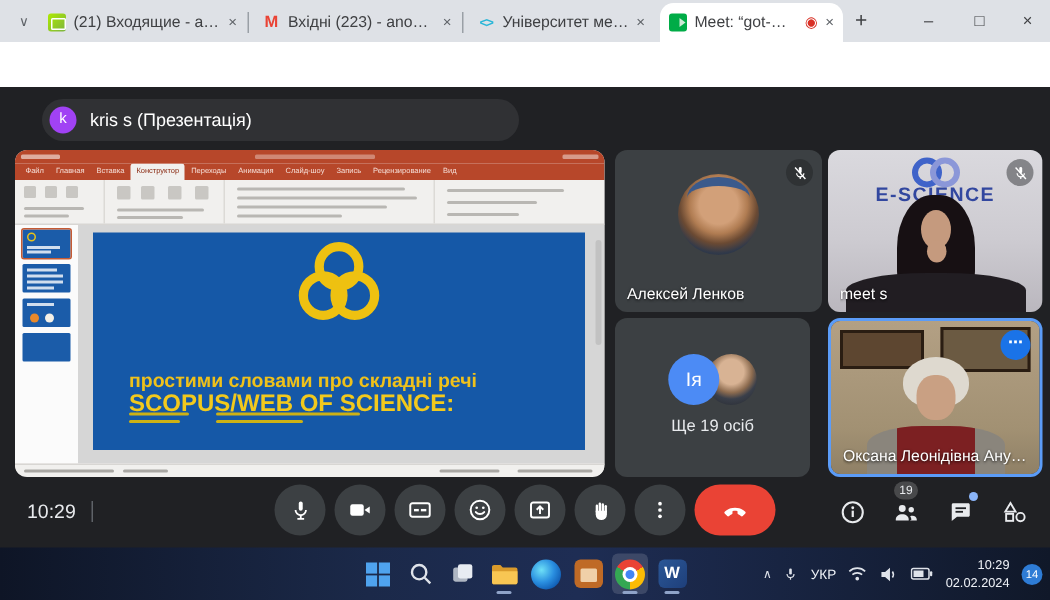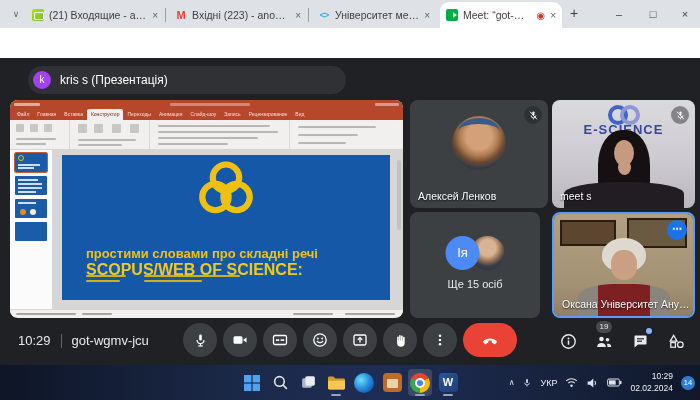--- a/index.html
+++ b/index.html
@@ -368,39 +368,38 @@
         </svg>
       </div>
       <div class="tname">meet s</div>
     </div>
 
     <div class="tile t3">
       <div class="ovav">
         <span class="ov-blue">Ія</span>
         <span class="ov-photo"></span>
       </div>
-      <div class="ovtxt">Ще 15 осіб</div>
+      <div class="ovtxt">Ще 19 осіб</div>
     </div>
 
     <div class="tile t4">
       <div class="wall"></div>
       <div class="frameA"></div>
       <div class="frameB"></div>
       <div class="p4hair"></div>
       <div class="p4face"></div>
       <div class="p4body"></div>
       <div class="tmenu">⋯</div>
-      <div class="tname">Оксана Університет Ану…</div>
+      <div class="tname">Оксана Леонідівна Ану…</div>
     </div>
 
     <div class="cbar">
       <div class="cb-left">
         <span class="tm">10:29</span>
         <span class="sep"></span>
-        <span class="cd">got-wgmv-jcu</span>
       </div>
 
       <div class="cb-center">
         <div class="cbtn">
           <svg width="15" height="15" viewBox="0 0 16 16">
             <rect x="6.6" y="1.5" width="2.8" height="6.5" rx="1.4" fill="#fff"></rect>
             <path d="M4.3 7.5a3.7 3.7 0 0 0 7.4 0" fill="none" stroke="#fff" stroke-width="1.3"></path>
             <line x1="8" y1="11.3" x2="8" y2="13.6" stroke="#fff" stroke-width="1.3"></line>
             <line x1="5.6" y1="13.8" x2="10.4" y2="13.8" stroke="#fff" stroke-width="1.3"></line>
           </svg>

